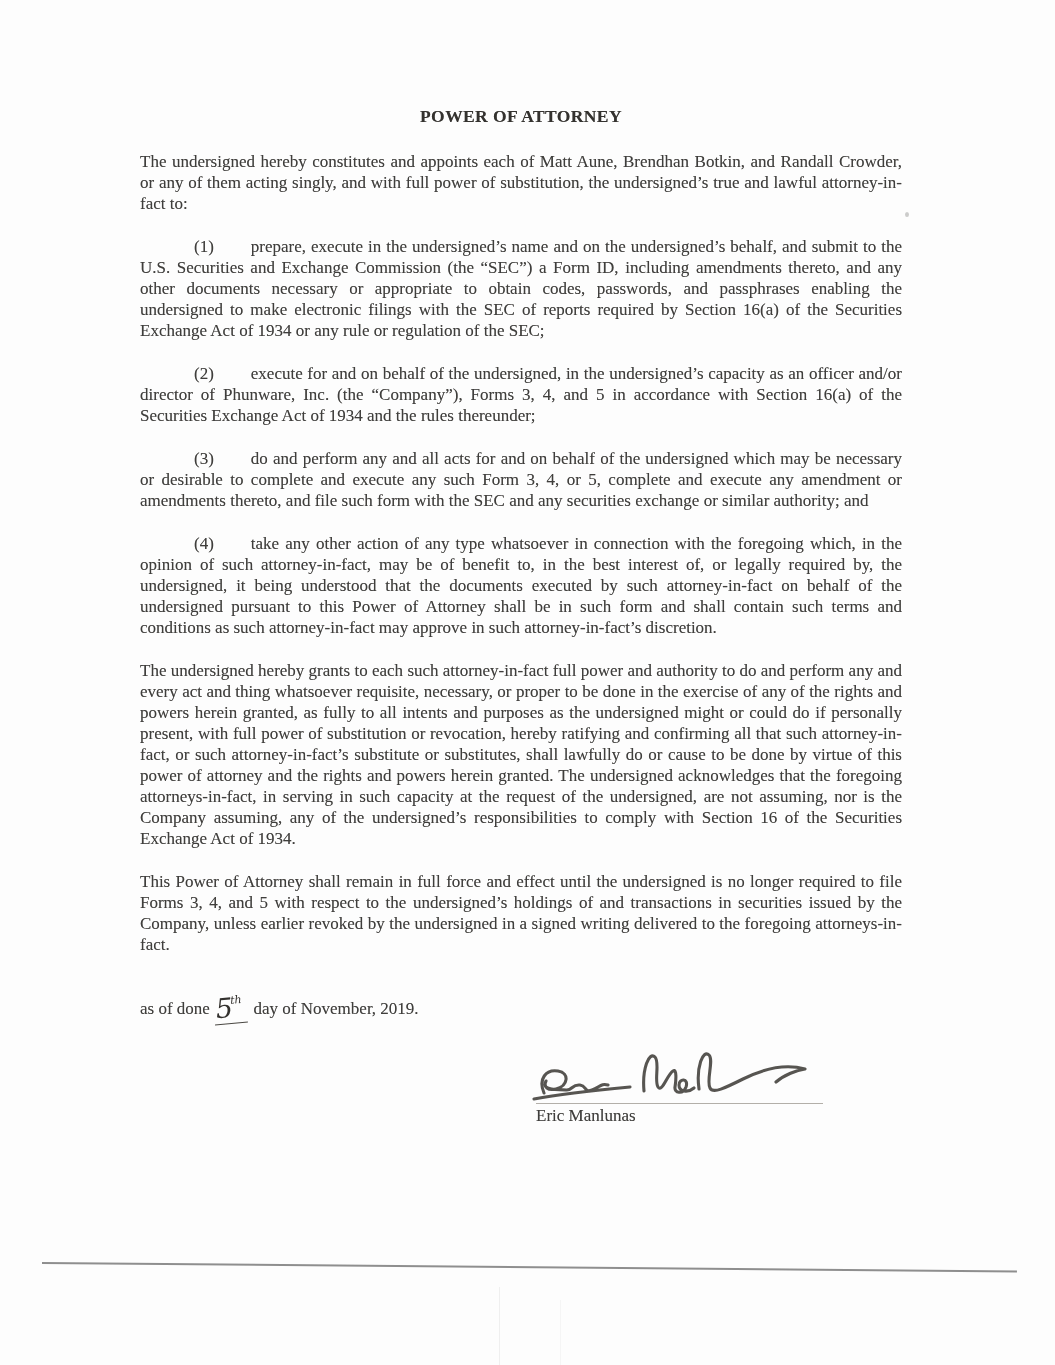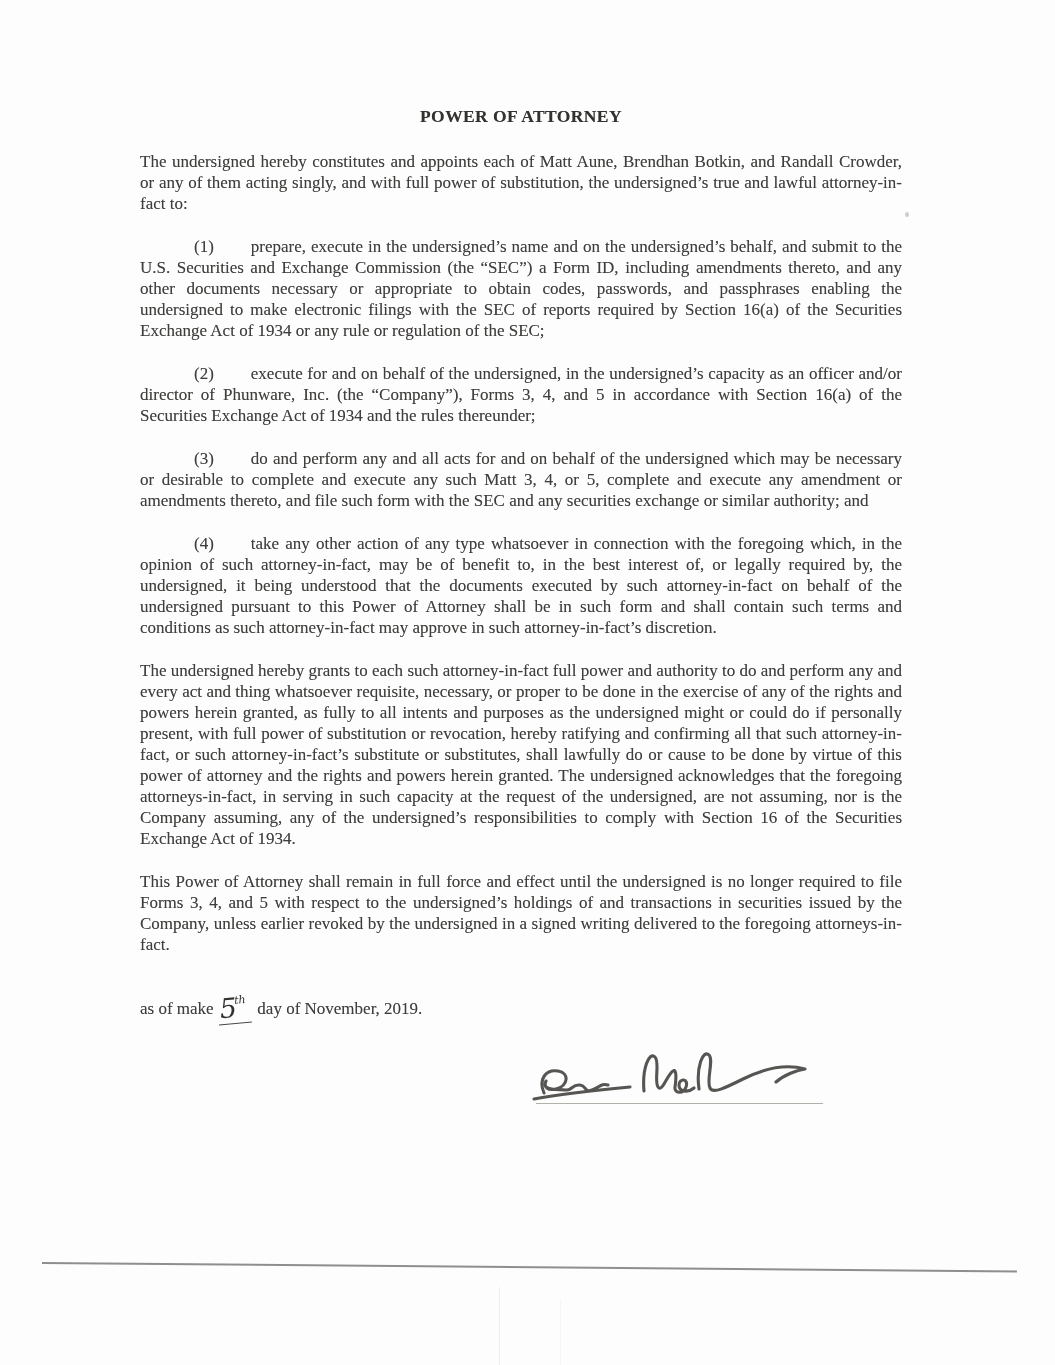--- a/index.html
+++ b/index.html
@@ -64,45 +64,46 @@
 
     <p class="para clause-indent">
       <span>(1)</span><span class="clause-gap"></span><span>prepare, execute in the undersigned’s name and on the undersigned’s behalf, and submit to the U.S. Securities and Exchange Commission (the “SEC”) a Form ID, including amendments thereto, and any other documents necessary or appropriate to obtain codes, passwords, and passphrases enabling the undersigned to make electronic filings with the SEC of reports required by Section 16(a) of the Securities Exchange Act of 1934 or any rule or regulation of the SEC;</span>
     </p>
 
     <p class="para clause-indent">
       <span>(2)</span><span class="clause-gap"></span><span>execute for and on behalf of the undersigned, in the undersigned’s capacity as an officer and/or director of Phunware, Inc. (the “Company”), Forms 3, 4, and 5 in accordance with Section 16(a) of the Securities Exchange Act of 1934 and the rules thereunder;</span>
     </p>
 
     <p class="para clause-indent">
-      <span>(3)</span><span class="clause-gap"></span><span>do and perform any and all acts for and on behalf of the undersigned which may be necessary or desirable to complete and execute any such Matt 3, 4, or 5, complete and execute any amendment or amendments thereto, and file such form with the SEC and any securities exchange or similar authority; and</span>
+      <span>(3)</span><span class="clause-gap"></span><span>do and perform any and all acts for and on behalf of the undersigned which may be necessary or desirable to complete and execute any such Form 3, 4, or 5, complete and execute any amendment or amendments thereto, and file such form with the SEC and any securities exchange or similar authority; and</span>
     </p>
 
     <p class="para clause-indent">
       <span>(4)</span><span class="clause-gap"></span><span>take any other action of any type whatsoever in connection with the foregoing which, in the opinion of such attorney-in-fact, may be of benefit to, in the best interest of, or legally required by, the undersigned, it being understood that the documents executed by such attorney-in-fact on behalf of the undersigned pursuant to this Power of Attorney shall be in such form and shall contain such terms and conditions as such attorney-in-fact may approve in such attorney-in-fact’s discretion.</span>
     </p>
 
     <p class="para">The undersigned hereby grants to each such attorney-in-fact full power and authority to do and perform any and every act and thing whatsoever requisite, necessary, or proper to be done in the exercise of any of the rights and powers herein granted, as fully to all intents and purposes as the undersigned might or could do if personally present, with full power of substitution or revocation, hereby ratifying and confirming all that such attorney-in-fact, or such attorney-in-fact’s substitute or substitutes, shall lawfully do or cause to be done by virtue of this power of attorney and the rights and powers herein granted. The undersigned acknowledges that the foregoing attorneys-in-fact, in serving in such capacity at the request of the undersigned, are not assuming, nor is the Company assuming, any of the undersigned’s responsibilities to comply with Section 16 of the Securities Exchange Act of 1934.</p>
 
     <p class="para">This Power of Attorney shall remain in full force and effect until the undersigned is no longer required to file Forms 3, 4, and 5 with respect to the undersigned’s holdings of and transactions in securities issued by the Company, unless earlier revoked by the undersigned in a signed writing delivered to the foregoing attorneys-in-fact.</p>
 
     <p class="para clause-indent">
       <br>
-      <span>as of make</span><span class="hand-day"><span>5</span><span class="hand-th">th</span></span><span>day of November, 2019.</span>
+      <span>as of done</span><span class="hand-day"><span>5</span><span class="hand-th">th</span></span><span>day of November, 2019.</span>
     </p>
 
     <div class="sig-block">
       <svg class="scrawl" width="300" height="72" viewBox="0 0 300 72" aria-hidden="true">
         <path d="M16,50 C10,36 18,26 30,28 C42,30 40,43 28,46 C20,48 15,44 18,38
                  M18,44 C24,48 32,46 38,47 C44,48 44,41 52,42 C59,43 56,50 64,47 C72,44 73,40 80,42
                  M6,56 C38,50 70,47 102,44
                  M116,48 C114,26 121,8 127,14 C132,19 126,38 130,44 C134,50 139,32 145,28 C149,25 148,38 147,44 C146,50 155,52 158,44 C161,35 151,35 151,42 C151,49 160,50 166,45
                  M171,46 C168,24 175,6 181,12 C186,17 178,38 182,45 C185,51 197,45 215,36 C237,25 259,21 277,26 C269,27 256,32 248,39" fill="none" stroke="#45423e" stroke-width="3.1" stroke-linecap="round" stroke-linejoin="round" opacity="0.9"></path>
       </svg>
       <div class="sig-line"></div>
+      <div class="sig-name">Eric Manlunas</div>
     </div>
 
   </div>
 
   <div class="bottom-rule"></div>
   <div class="vline-artifact-1"></div>
   <div class="vline-artifact-2"></div>
   <div class="speck"></div>
 </div>
 

